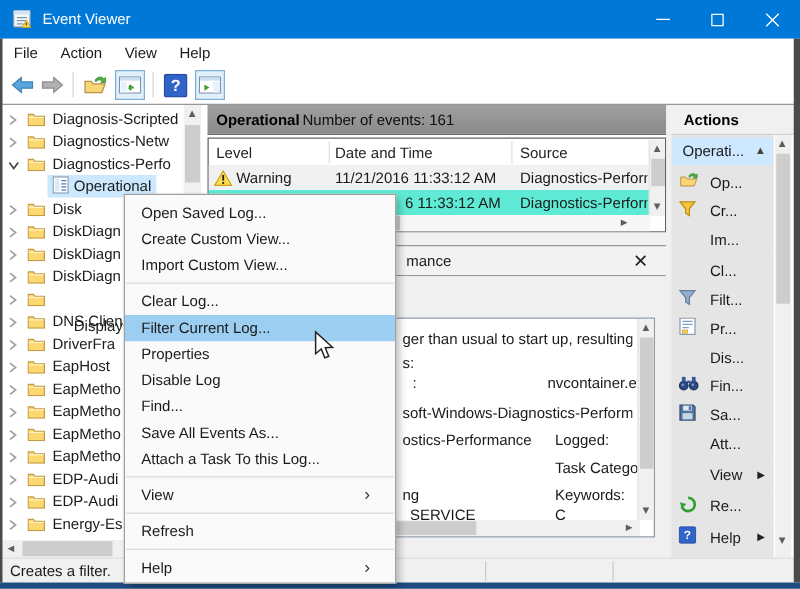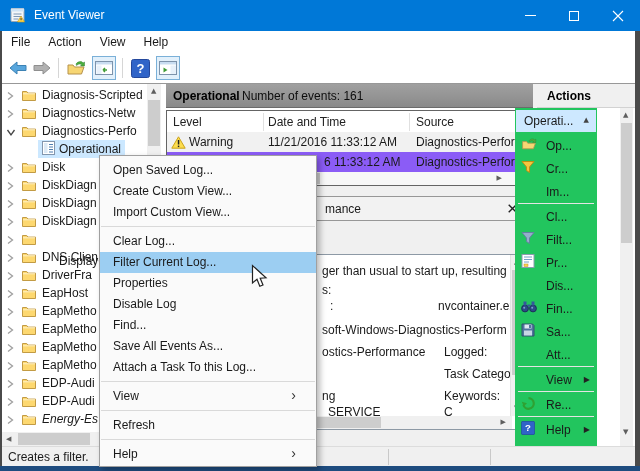--- a/index.html
+++ b/index.html
@@ -36,41 +36,41 @@
   .sb-thumb{position:absolute;background:#cdcdcd}
   
   #res-head{position:absolute;left:166px;top:84px;width:367px;height:24px;background:linear-gradient(#a0a0a0,#8a8a8a);border-bottom:1px solid #6b6b6b}
   #res-title{position:absolute;left:7px;top:5px;font-weight:bold;color:#000}
   #res-info{position:absolute;left:76px;top:5px;color:#0d0d0d}
   #evtable{position:absolute;left:166px;top:110px;width:367px;height:76px;background:#fff;border:1px solid #646464}
   .col-h{position:absolute;top:4px;color:#222}
   .colsep{position:absolute;top:2px;width:1px;height:18px;background:#e0e0e0}
   .evrow{position:absolute;left:0;width:353px;height:20px}
   #row1{top:21px;background:#f1f1f1}
-  #row2{top:41px;background:#8b5cf6}
+  #row2{top:41px;background:#5eead4}
   .cell{position:absolute;top:3px}
   .src{width:102px;overflow:hidden}
   #ev-vscroll{position:absolute;right:0;top:1px;width:13px;height:61px;border-left:1px solid #e3e3e3}
   #ev-hscroll{position:absolute;left:1px;bottom:0;width:352px;height:13px;background:#f7f7f7}
   
   #pv-head{position:absolute;left:166px;top:196px;width:367px;height:25px;background:#f2f2f2;border-top:1px solid #979797;border-bottom:1px solid #979797}
   #pv-frag-title{position:absolute;left:159px;top:5px}
   #pv-close{position:absolute;right:10px;top:5px;width:22px;height:14px;text-align:center}
   #pv-area{position:absolute;left:166px;top:221px;width:367px;height:225px;background:#f0f0f0}
   #pv-box{position:absolute;left:200px;top:254px;width:324px;height:176px;background:#fff;border:1px solid #8d99a5;overflow:hidden}
   .frag{position:absolute;color:#1a1a1a}
   .f-clip{width:184px;overflow:hidden}
   #pv-vscroll{position:absolute;right:0;top:0;width:13px;height:161px;border-left:1px solid #e3e3e3}
   #pv-hscroll{position:absolute;left:0;bottom:0;width:311px;height:13px;background:#f0f0f0}
   
   #gap1{position:absolute;left:533px;top:84px;width:4px;height:362px;background:#f0f0f0}
   #gap2{position:absolute;left:166px;top:186px;width:367px;height:10px;background:#f0f0f0}
   #actions-head{position:absolute;left:537px;top:84px;width:98px;height:24px;background:#f0f0f0;border-bottom:1px solid #d2d2d2}
   #actions-title{position:absolute;left:10px;top:5px;font-weight:bold;color:#000}
-  #act-body{position:absolute;left:515px;top:108px;width:82px;height:338px;background:#22c55e;overflow:hidden}
+  #act-body{position:absolute;left:537px;top:108px;width:82px;height:338px;background:#e5e5e5;overflow:hidden}
   #act-section{position:absolute;left:1px;top:2px;width:80px;height:22px;background:#cde8ff}
   #act-section-label{position:absolute;left:8px;top:4px}
   #act-section-tri{position:absolute;right:7px;top:6px;font-size:7px;color:#444;font-family:"DejaVu Sans",sans-serif}
   .act-item{position:absolute;left:1px;width:80px;height:23px}
   .aicon{position:absolute;left:5px;top:3px;width:16px;height:16px}
   .albl{position:absolute;left:30px;top:5px}
   .asub{position:absolute;right:6px;top:7px;font-size:8px;color:#222;font-family:"DejaVu Sans",sans-serif}
   .act-sep{position:absolute;left:3px;width:76px;height:1px;background:#e4e4e4}
   #act-scroll{position:absolute;left:620px;top:108px;width:13px;height:338px}
   
@@ -337,21 +337,21 @@
     <div class="trow" style="top: 308px;">
       <span class="chev"><svg width="8" height="10" viewBox="0 0 8 10">
           <polyline points="2,1.5 6.5,5 2,8.5" fill="none" stroke="#9f9f9f" stroke-width="1.3"></polyline>
         </svg></span>
       <span class="ticon" style="left: 20px;"><svg width="14" height="12" viewBox="0 0 14 12">
           <path d="M0.5 2.5 h4.2 l1.2 1.6 h7.6 v7.4 h-13 z" fill="#fdd870" stroke="#c29b44"></path>
           <path d="M1 4.8 h12" stroke="#fff3c9" fill="none"></path>
         </svg></span>
       <span class="tlabel" style="left: 40px;">EDP-Audi</span>
     </div>
-    <div class="trow" style="top: 326px; font-style: italic;">
+    <div class="trow" style="top: 326px;">
       <span class="chev"><svg width="8" height="10" viewBox="0 0 8 10">
           <polyline points="2,1.5 6.5,5 2,8.5" fill="none" stroke="#9f9f9f" stroke-width="1.3"></polyline>
         </svg></span>
       <span class="ticon" style="left: 20px;"><svg width="14" height="12" viewBox="0 0 14 12">
           <path d="M0.5 2.5 h4.2 l1.2 1.6 h7.6 v7.4 h-13 z" fill="#fdd870" stroke="#c29b44"></path>
           <path d="M1 4.8 h12" stroke="#fff3c9" fill="none"></path>
         </svg></span>
       <span class="tlabel" style="left: 40px;">Energy-Es</span>
     </div>
     <div class="trow" style="top: 344px;">

